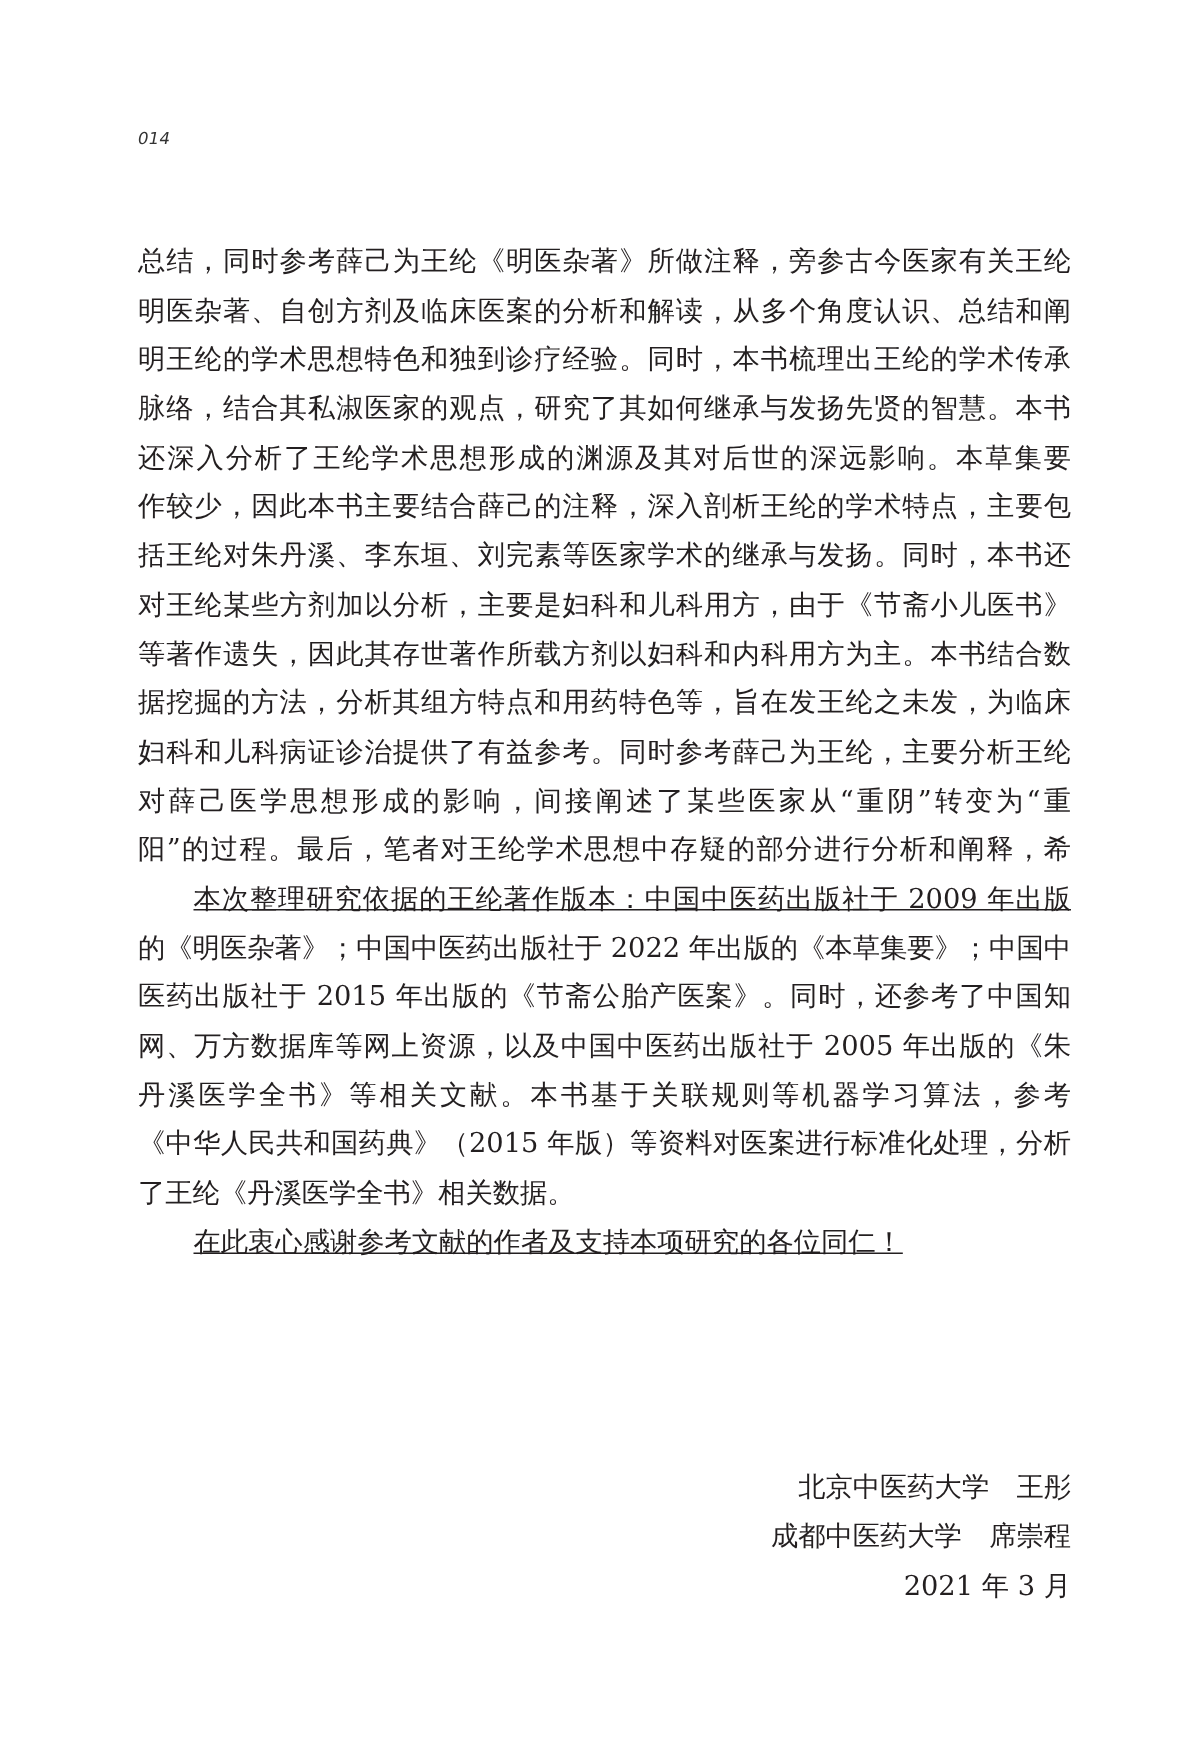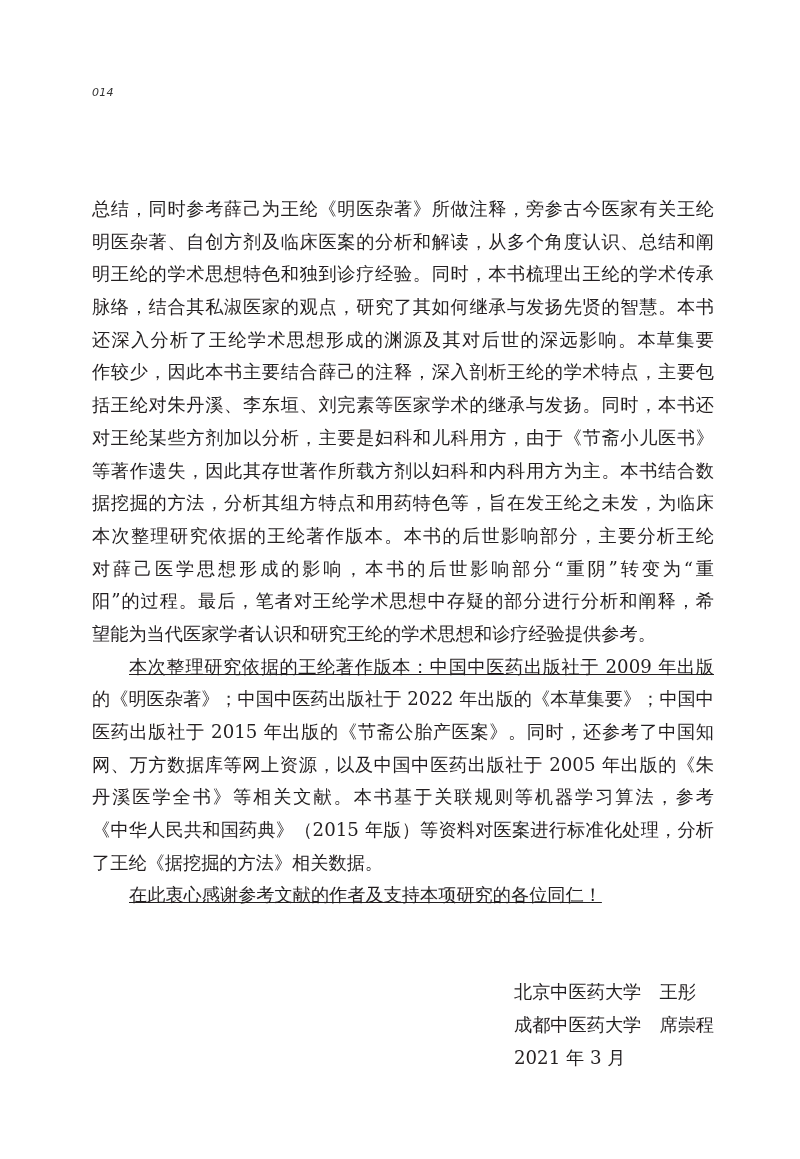--- a/index.html
+++ b/index.html
@@ -24,21 +24,20 @@
       font-size: 11px;
       color: #333333;
       letter-spacing: 0.2px;
       text-align: right;
     }
     .body-text {
       position: absolute;
       left: 92px;
       top: 159px;
       width: 622px;
-      margin-top: 34px;
     }
     .line {
       display: block;
       height: 32.7px;
       line-height: 32.7px;
       font-size: 18.2px;
       white-space: nowrap;
       text-align: justify;
       text-align-last: justify;
       letter-spacing: 0;
@@ -47,21 +46,21 @@
       text-align-last: left;
     }
     .line.indent {
       padding-left: 37px;
       text-decoration: underline;
     }
     .signature {
       position: absolute;
       right: 86px;
       top: 975px;
-      text-align: left;
+      text-align: right;
     }
     .sig-line {
       display: block;
       height: 33px;
       line-height: 33px;
       font-size: 18.2px;
       white-space: pre;
     }
   </style>
 </head>
@@ -73,31 +72,30 @@
   <span class="line">总结，同时参考薛己为王纶《明医杂著》所做注释，旁参古今医家有关王纶</span>
   <span class="line">明医杂著、自创方剂及临床医案的分析和解读，从多个角度认识、总结和阐</span>
   <span class="line">明王纶的学术思想特色和独到诊疗经验。同时，本书梳理出王纶的学术传承</span>
   <span class="line">脉络，结合其私淑医家的观点，研究了其如何继承与发扬先贤的智慧。本书</span>
   <span class="line">还深入分析了王纶学术思想形成的渊源及其对后世的深远影响。本草集要</span>
   <span class="line">作较少，因此本书主要结合薛己的注释，深入剖析王纶的学术特点，主要包</span>
   <span class="line">括王纶对朱丹溪、李东垣、刘完素等医家学术的继承与发扬。同时，本书还</span>
   <span class="line">对王纶某些方剂加以分析，主要是妇科和儿科用方，由于《节斋小儿医书》</span>
   <span class="line">等著作遗失，因此其存世著作所载方剂以妇科和内科用方为主。本书结合数</span>
   <span class="line">据挖掘的方法，分析其组方特点和用药特色等，旨在发王纶之未发，为临床</span>
-  <span class="line">本次整理研究依据的王纶著作版本。本书的后世影响部分，主要分析王纶</span>
-  <span class="line">对薛己医学思想形成的影响，本书的后世影响部分“重阴”转变为“重</span>
+  <span class="line">妇科和儿科病证诊治提供了有益参考。同时参考薛己为王纶，主要分析王纶</span>
+  <span class="line">对薛己医学思想形成的影响，间接阐述了某些医家从“重阴”转变为“重</span>
   <span class="line">阳”的过程。最后，笔者对王纶学术思想中存疑的部分进行分析和阐释，希</span>
-  <span class="line last">望能为当代医家学者认识和研究王纶的学术思想和诊疗经验提供参考。</span>
   <span class="line indent">本次整理研究依据的王纶著作版本：中国中医药出版社于 2009 年出版</span>
   <span class="line">的《明医杂著》；中国中医药出版社于 2022 年出版的《本草集要》；中国中</span>
   <span class="line">医药出版社于 2015 年出版的《节斋公胎产医案》。同时，还参考了中国知</span>
   <span class="line">网、万方数据库等网上资源，以及中国中医药出版社于 2005 年出版的《朱</span>
   <span class="line">丹溪医学全书》等相关文献。本书基于关联规则等机器学习算法，参考</span>
   <span class="line">《中华人民共和国药典》（2015 年版）等资料对医案进行标准化处理，分析</span>
-  <span class="line last">了王纶《据挖掘的方法》相关数据。</span>
+  <span class="line last">了王纶《丹溪医学全书》相关数据。</span>
   <span class="line last indent">在此衷心感谢参考文献的作者及支持本项研究的各位同仁！</span>
 </div>
 
 <div class="signature">
   <span class="sig-line">北京中医药大学　王彤</span>
   <span class="sig-line">成都中医药大学　席崇程</span>
   <span class="sig-line">2021 年 3 月</span>
 </div>
 
 </body></html>

